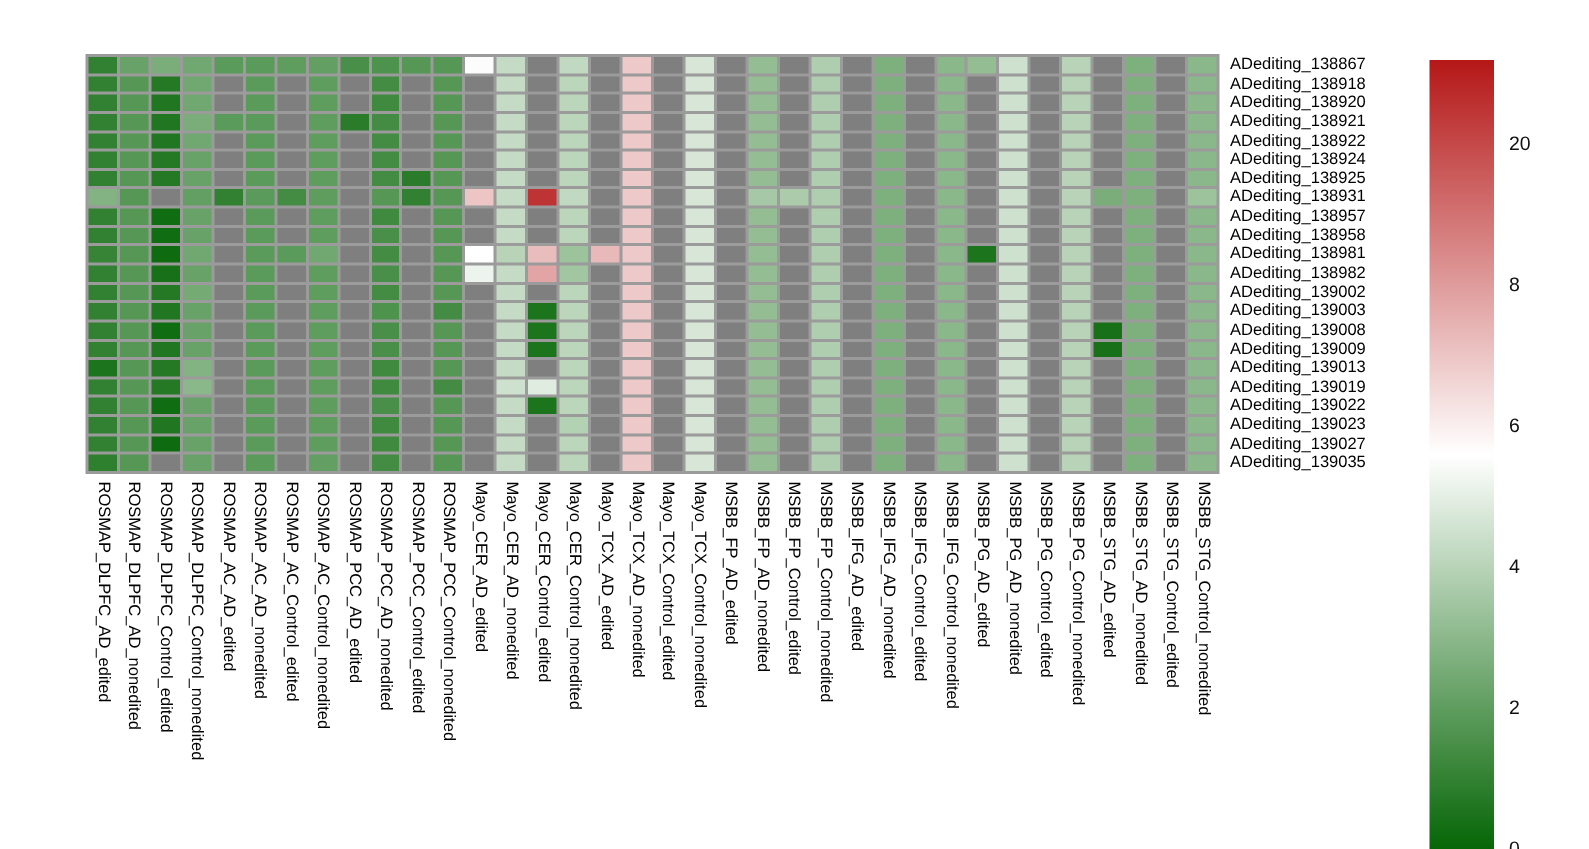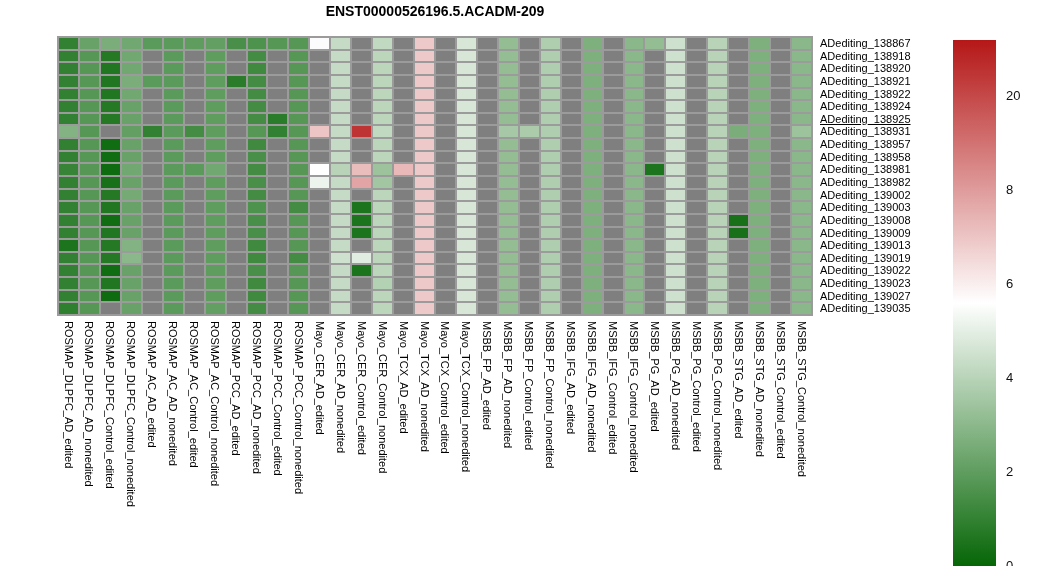--- a/index.html
+++ b/index.html
@@ -32,21 +32,20 @@
   }
   .cb-tick{
     position:absolute;left:1006px;width:34px;height:16px;line-height:16px;
     font-size:13px;color:#111;text-align:left;
   }
 </style>
 </head>
 <body>
 
 <div class="canvas">
-  <div class="chart-title">ENST00000526196.5.ACADM-209</div>
   <div class="heatmap" id="heatmap">
       <div class="cell" style="background: rgb(50, 129, 50);"></div>
       <div class="cell" style="background: rgb(104, 162, 104);"></div>
       <div class="cell" style="background: rgb(122, 173, 122);"></div>
       <div class="cell" style="background: rgb(113, 168, 113);"></div>
       <div class="cell" style="background: rgb(90, 154, 90);"></div>
       <div class="cell" style="background: rgb(90, 154, 90);"></div>
       <div class="cell" style="background: rgb(95, 157, 95);"></div>
       <div class="cell" style="background: rgb(99, 159, 99);"></div>
       <div class="cell" style="background: rgb(73, 143, 73);"></div>
@@ -834,21 +833,21 @@
       <div class="cell" style="background: rgb(127, 127, 127);"></div>
       <div class="cell" style="background: rgb(139, 184, 139);"></div>
     </div>
   <div id="row-labels">
       <div class="row-label" style="top: 37px;">ADediting_138867</div>
       <div class="row-label" style="top: 49.636px;">ADediting_138918</div>
       <div class="row-label" style="top: 62.272px;">ADediting_138920</div>
       <div class="row-label" style="top: 74.908px;">ADediting_138921</div>
       <div class="row-label" style="top: 87.544px;">ADediting_138922</div>
       <div class="row-label" style="top: 100.18px;">ADediting_138924</div>
-      <div class="row-label" style="top: 112.816px; text-decoration: underline;">ADediting_138925</div>
+      <div class="row-label" style="top: 112.816px;">ADediting_138925</div>
       <div class="row-label" style="top: 125.452px;">ADediting_138931</div>
       <div class="row-label" style="top: 138.088px;">ADediting_138957</div>
       <div class="row-label" style="top: 150.724px;">ADediting_138958</div>
       <div class="row-label" style="top: 163.36px;">ADediting_138981</div>
       <div class="row-label" style="top: 175.996px;">ADediting_138982</div>
       <div class="row-label" style="top: 188.632px;">ADediting_139002</div>
       <div class="row-label" style="top: 201.268px;">ADediting_139003</div>
       <div class="row-label" style="top: 213.904px;">ADediting_139008</div>
       <div class="row-label" style="top: 226.54px;">ADediting_139009</div>
       <div class="row-label" style="top: 239.176px;">ADediting_139013</div>

